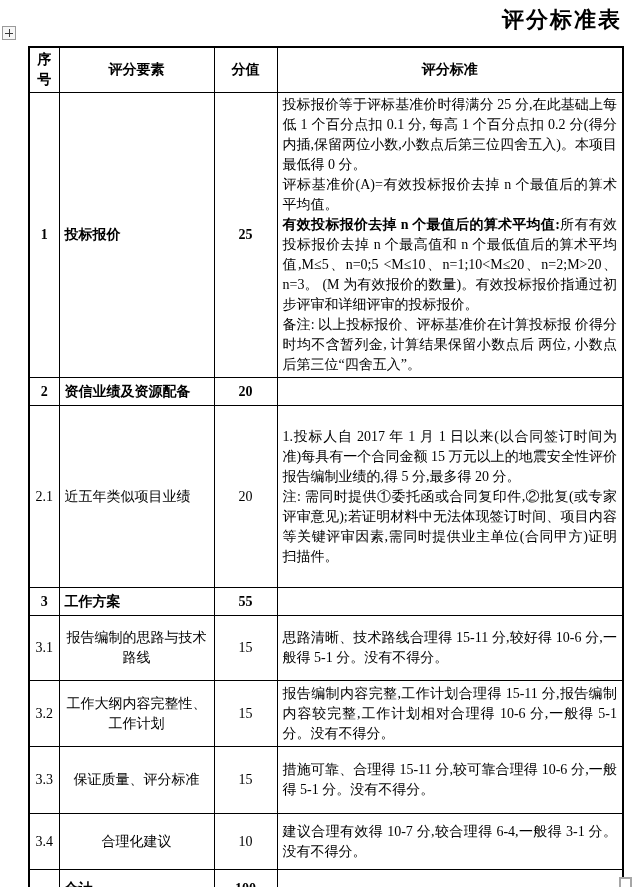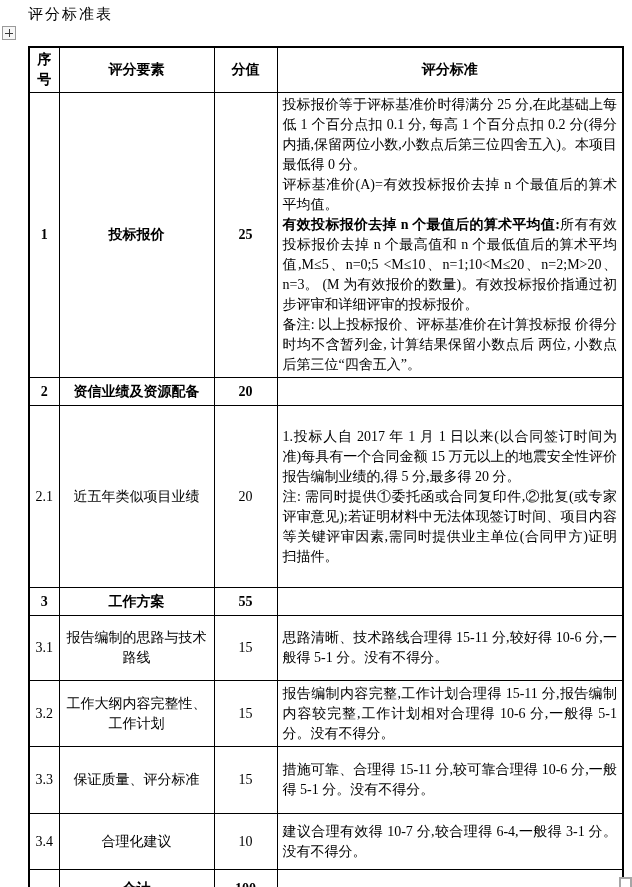--- a/index.html
+++ b/index.html
@@ -3,21 +3,21 @@
 <meta charset="utf-8">
 <style>
   html,body{margin:0;padding:0;}
   body{
     width:632px;height:887px;position:relative;background:#ffffff;color:#000;
     font-family:"Liberation Serif","DejaVu Serif",serif;
     overflow:hidden;
   }
   .doc-title{
     position:absolute;top:5px;left:28px;width:594px;
-    text-align:left;font-size:15px;font-weight:normal;letter-spacing:2px;
+    text-align:right;font-size:22px;font-weight:bold;letter-spacing:2px;
   }
   .move-handle{
     position:absolute;left:2px;top:26px;width:14px;height:14px;
     border:1px solid #9a9a9a;background:#f7f7f7;box-sizing:border-box;
   }
   .move-icon{position:absolute;left:2px;top:2px;width:8px;height:8px;}
   .move-icon::before{content:"";position:absolute;left:0;top:3.5px;width:8px;height:1px;background:#3a3a3a;}
   .move-icon::after{content:"";position:absolute;left:3.5px;top:0;width:1px;height:8px;background:#3a3a3a;}
   .resize-handle{
     position:absolute;left:619px;top:877px;width:9px;height:9px;
@@ -29,21 +29,21 @@
     border:2px solid #000;
   }
   .score-table th,.score-table td{
     border:1px solid #000;
     font-size:14px;line-height:20px;
     padding:2px 5px;vertical-align:middle;
     overflow:hidden;
   }
   .score-table th{font-weight:bold;text-align:center;}
   .c-no,.c-score{text-align:center;}
-  .c-factor{text-align:center;}
+  .c-factor{}
   .c-factor.ta-left{text-align:center;}
   .c-crit{text-align:justify;padding:2px 6px;}
   .c-crit p{margin:0;}
   .b{font-weight:bold;}
   tr.h-head{height:38px;}
   tr.h-r1{height:285px;}
   tr.h-r2{height:28px;}
   tr.h-r21{height:182px;}
   tr.h-r3{height:28px;}
   tr.h-r31{height:65px;}

